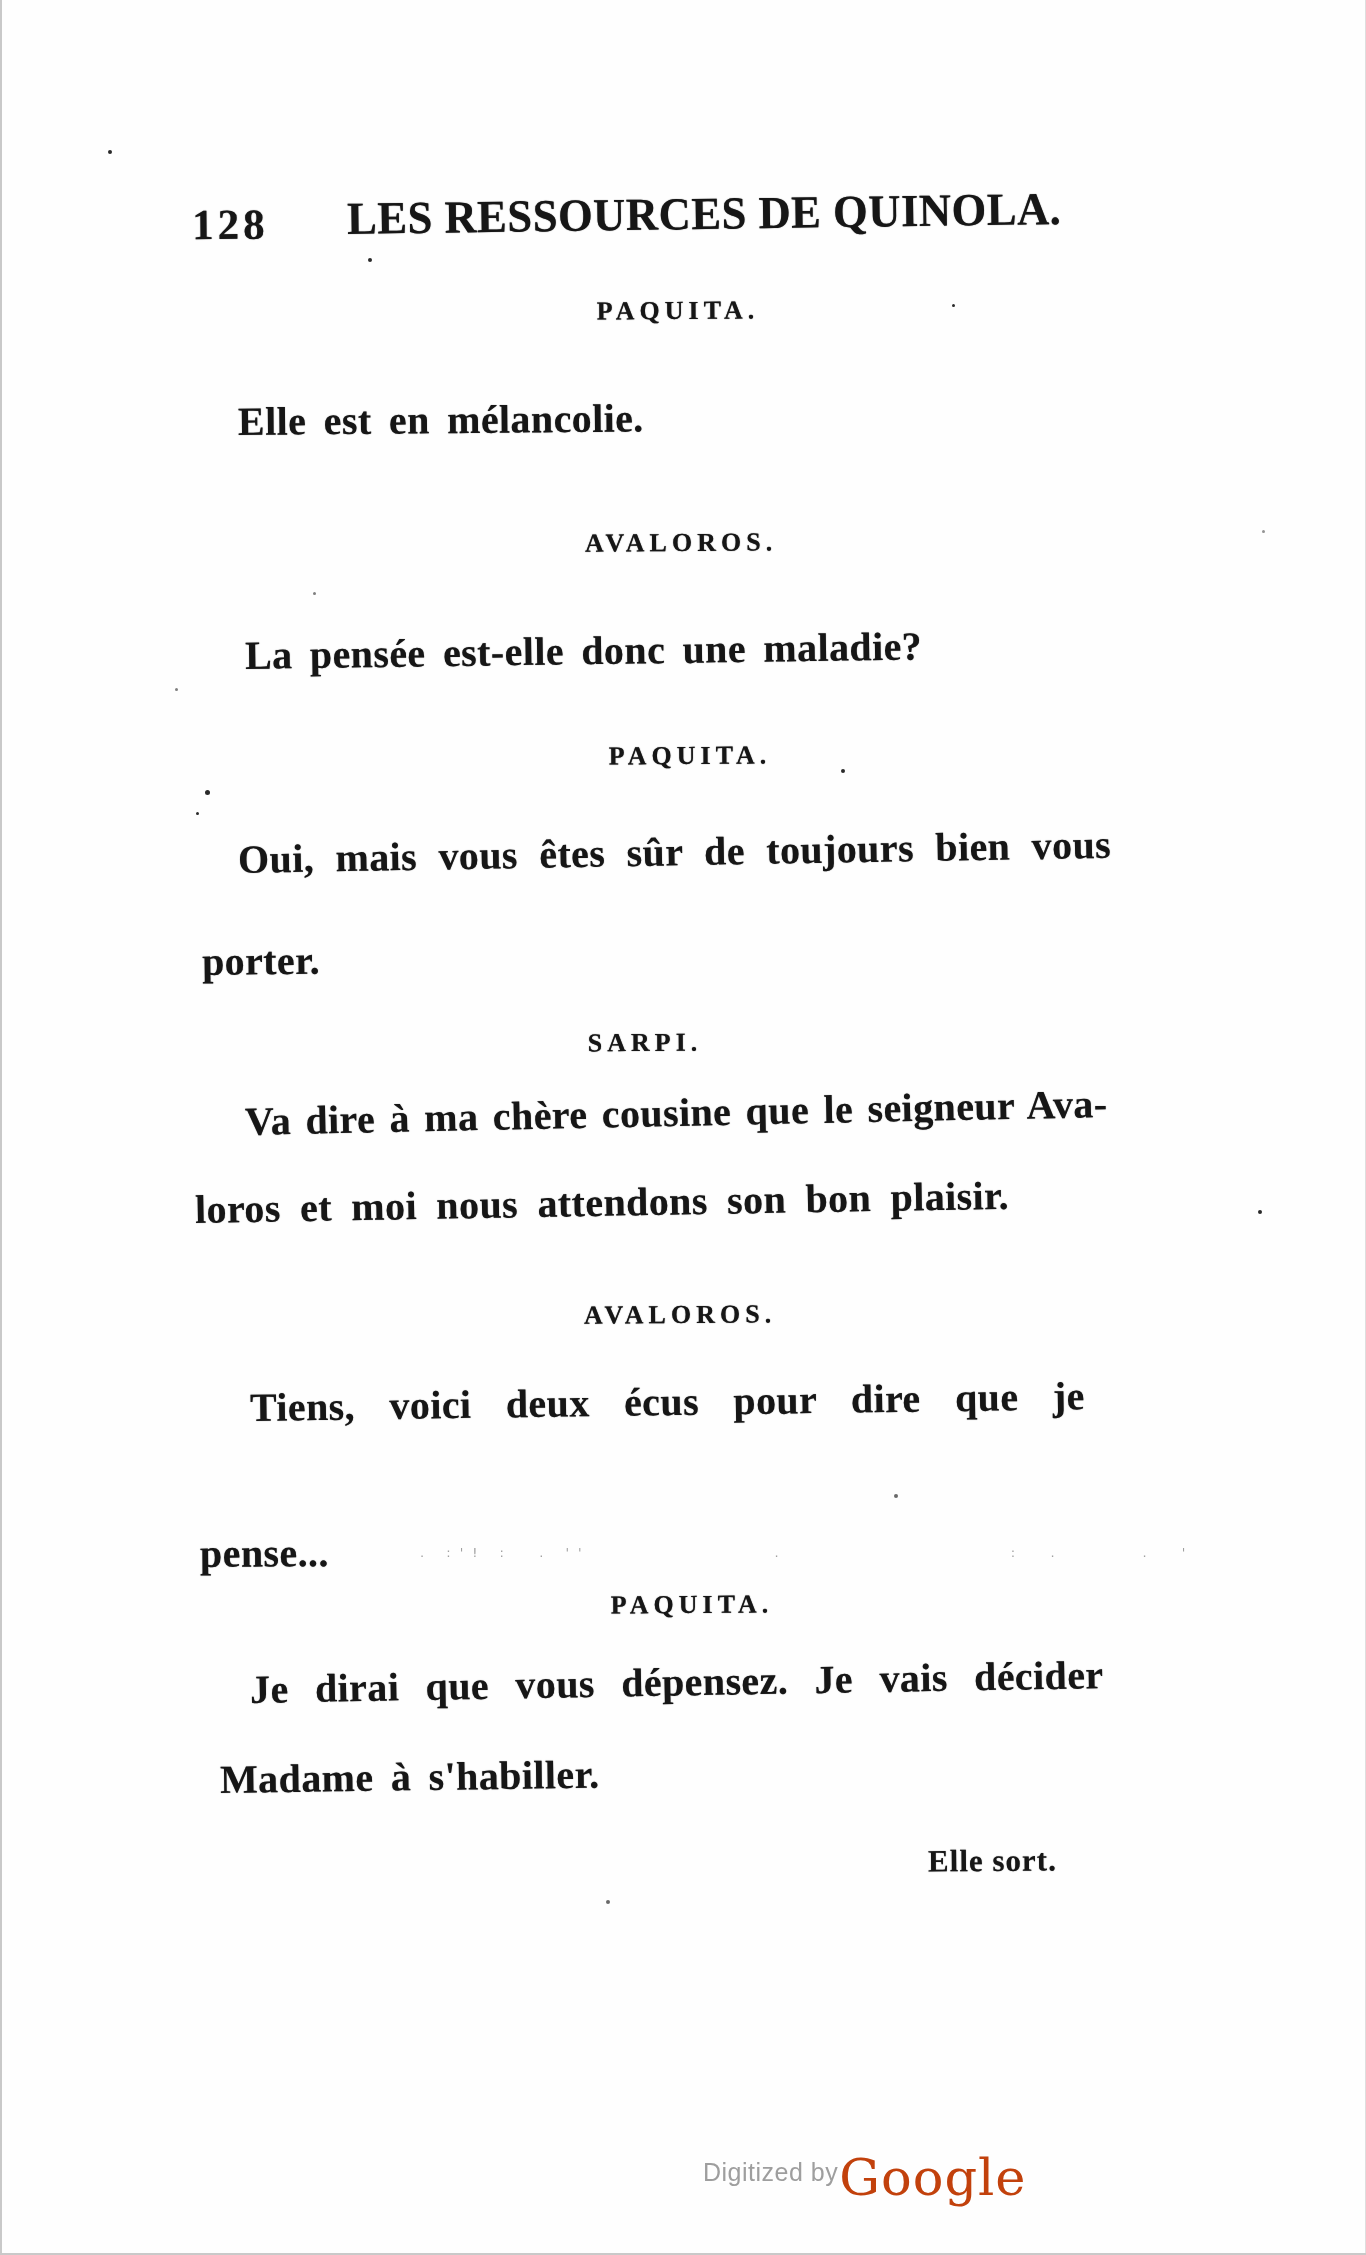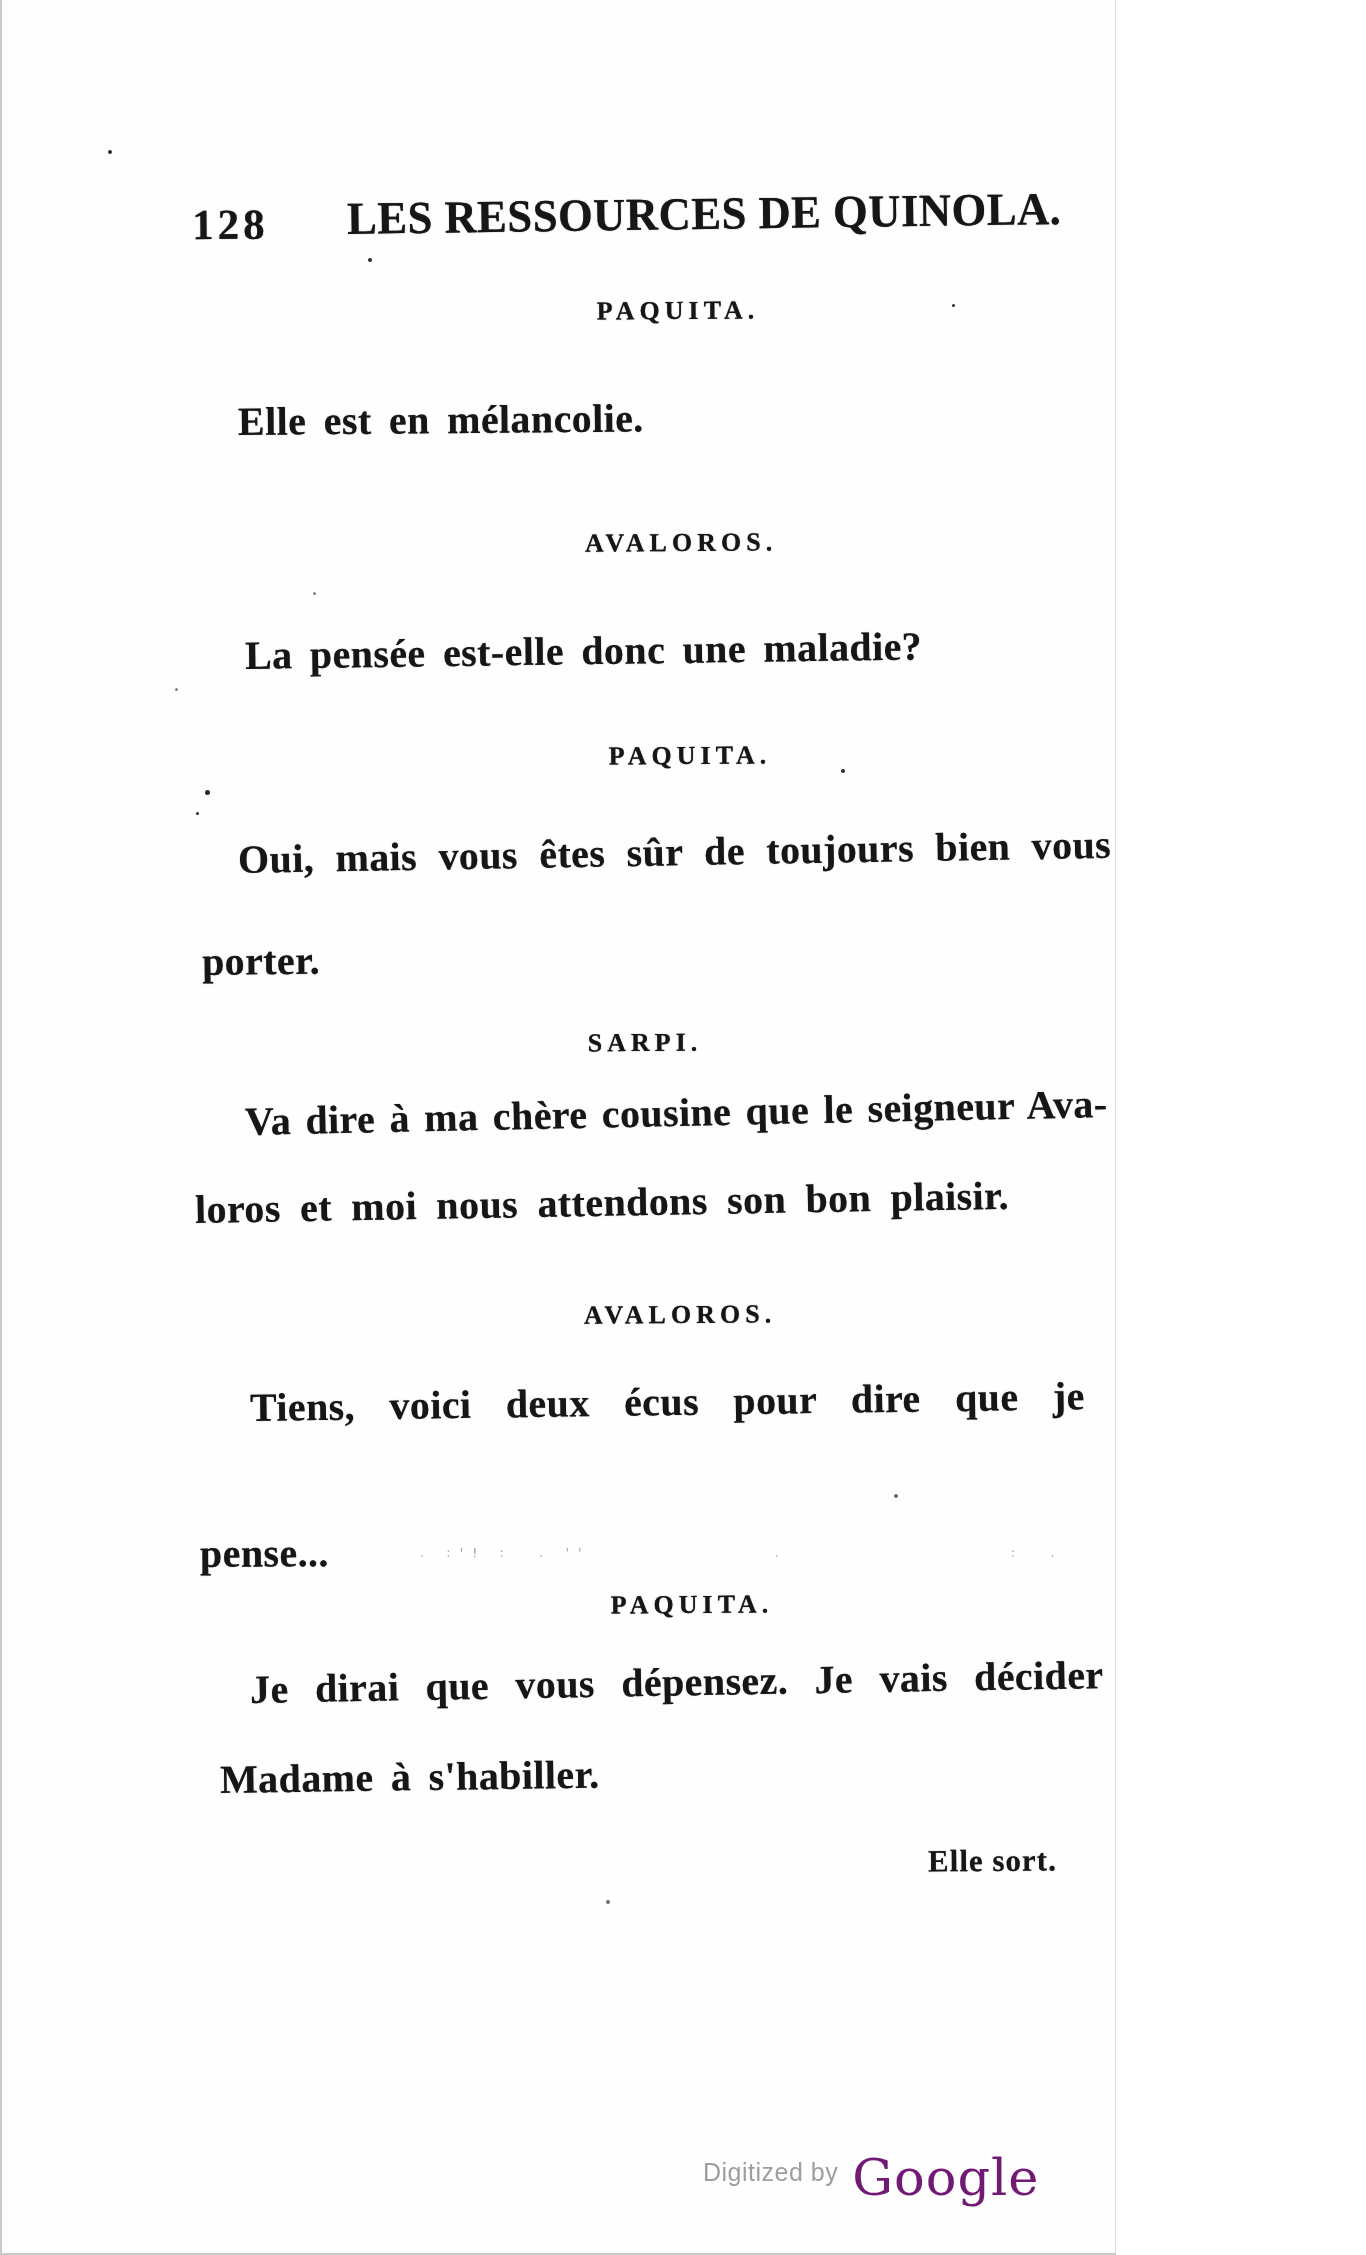--- a/index.html
+++ b/index.html
@@ -2,21 +2,21 @@
 <html><head>
 <meta charset="utf-8">
 <style>
   html, body {
     margin: 0;
     padding: 0;
     background: #ffffff;
   }
   .page {
     position: relative;
-    width: 1116px;
+    width: 1366px;
     height: 2255px;
     background: #fefefe;
     overflow: hidden;
     font-family: "Liberation Serif", serif;
     color: #161616;
   }
   .edge-left {
     position: absolute; left: 0; top: 0; width: 2px; height: 2255px;
     background: #c9c9c9;
   }
@@ -80,22 +80,22 @@
   .digitized-by {
     font-family: Liberation Sans, sans-serif;
     font-size: 25px;
     vertical-align: 14px;
     letter-spacing: 0.5px;
   }
   .google-logo {
     font-family: "DejaVu Serif", serif;
     font-size: 51px;
     letter-spacing: 1px;
-    margin-left: 14px;
-    color: #701a75;
+    margin-left: 1px;
+    color: #c2410c;
   }
   .speck {
     position: absolute;
     background: #2a2a2a;
     border-radius: 50%;
   }
   .noise {
     position: absolute;
     color: #555;
     font-size: 13px;

